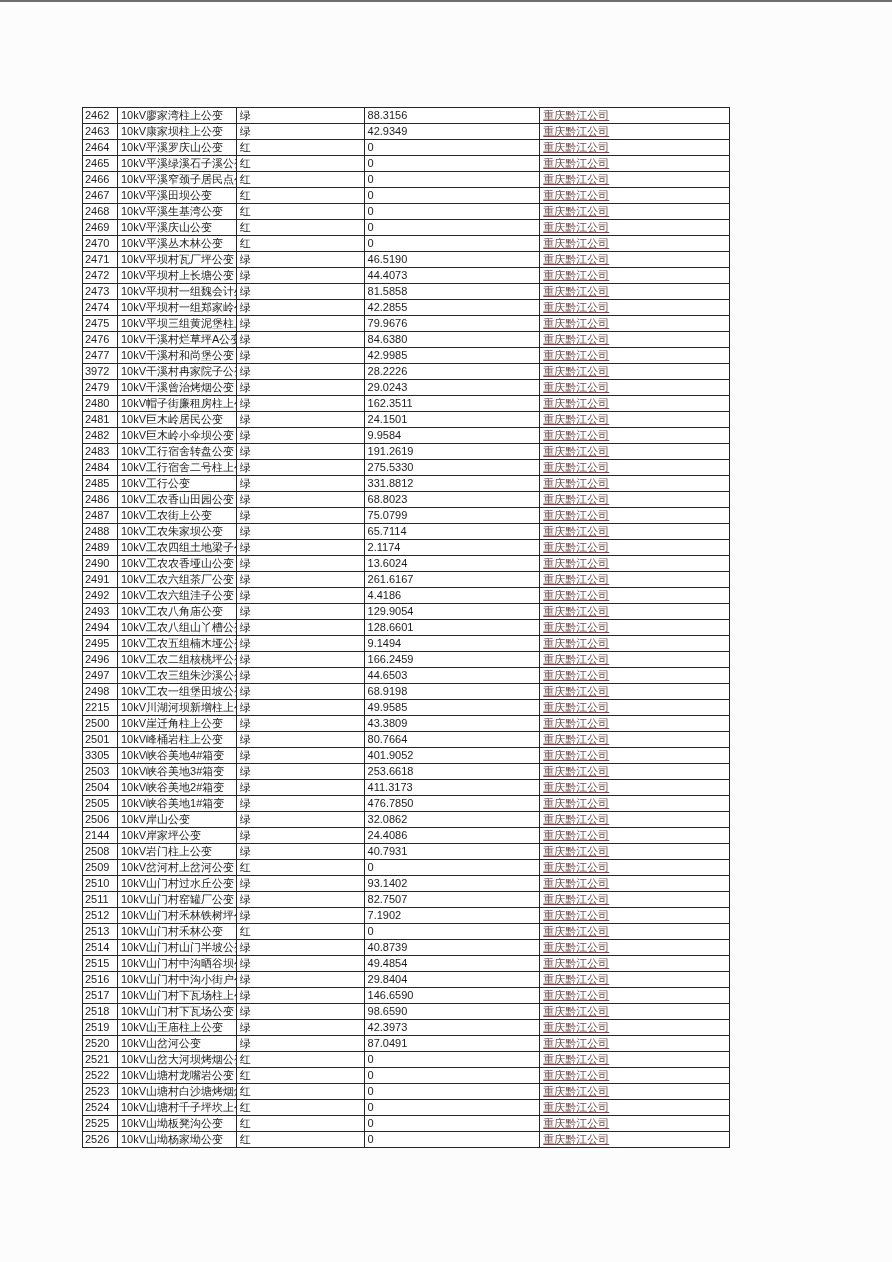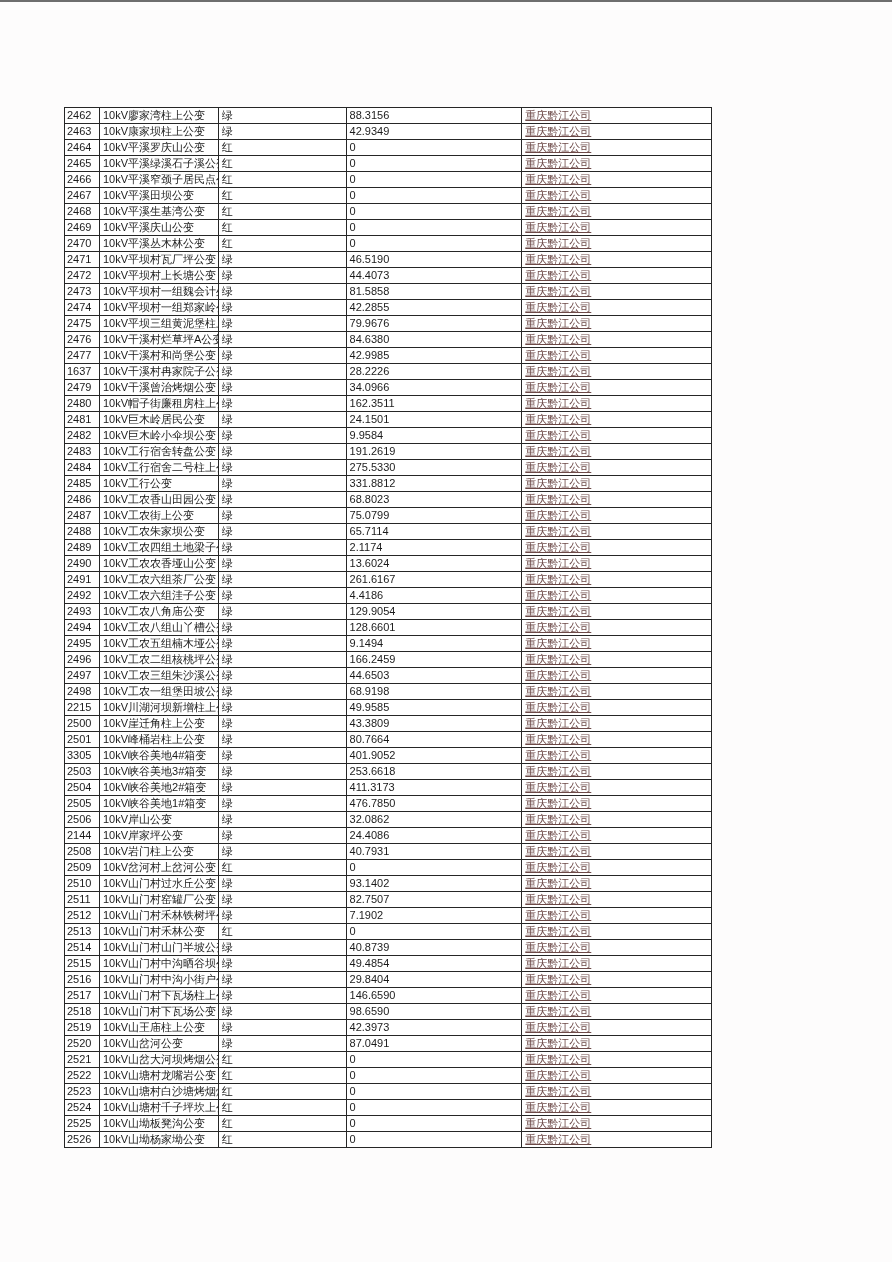--- a/index.html
+++ b/index.html
@@ -10,21 +10,21 @@
   }
   .page {
     position: absolute; left: 0; top: 0; width: 892px; height: 1262px;
     background: #fdfcfc;
   }
   .top-line {
     position: absolute; left: 0; top: 0; width: 100%; height: 2px;
     background: #6e6e6e;
   }
   .table {
-    position: absolute; left: 64px; top: 107px; width: 648px;
+    position: absolute; left: 82px; top: 107px; width: 648px;
     border-top: 1px solid #262626; border-left: 1px solid #262626;
     background: #ffffff;
   }
   .tr { display: flex; height: 16px; }
   .td {
     height: 16px; line-height: 15px; font-size: 11px; color: #1b1b1b;
     border-right: 1px solid #262626; border-bottom: 1px solid #262626;
     padding-left: 3px; white-space: nowrap; overflow: hidden;
   }
   .c-idx   { width: 35px;  padding-left: 2px; }
@@ -148,31 +148,31 @@
         <div class="td c-comp company-link">重庆黔江公司</div>
       </div>
       <div class="tr">
         <div class="td c-idx">2477</div>
         <div class="td c-name">10kV干溪村和尚堡公变</div>
         <div class="td c-stat">绿</div>
         <div class="td c-val">42.9985</div>
         <div class="td c-comp company-link">重庆黔江公司</div>
       </div>
       <div class="tr">
-        <div class="td c-idx">1637</div>
+        <div class="td c-idx">3972</div>
         <div class="td c-name">10kV干溪村冉家院子公变</div>
         <div class="td c-stat">绿</div>
         <div class="td c-val">28.2226</div>
         <div class="td c-comp company-link">重庆黔江公司</div>
       </div>
       <div class="tr">
         <div class="td c-idx">2479</div>
         <div class="td c-name">10kV干溪曾治烤烟公变</div>
         <div class="td c-stat">绿</div>
-        <div class="td c-val">34.0966</div>
+        <div class="td c-val">29.0243</div>
         <div class="td c-comp company-link">重庆黔江公司</div>
       </div>
       <div class="tr">
         <div class="td c-idx">2480</div>
         <div class="td c-name">10kV帽子街廉租房柱上公</div>
         <div class="td c-stat">绿</div>
         <div class="td c-val">162.3511</div>
         <div class="td c-comp company-link">重庆黔江公司</div>
       </div>
       <div class="tr">

